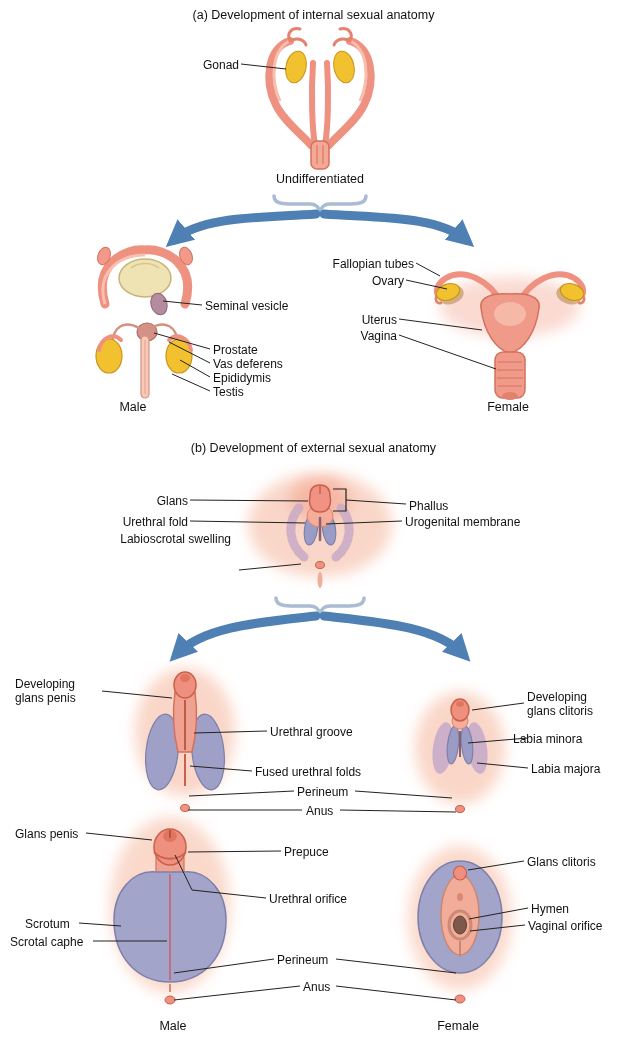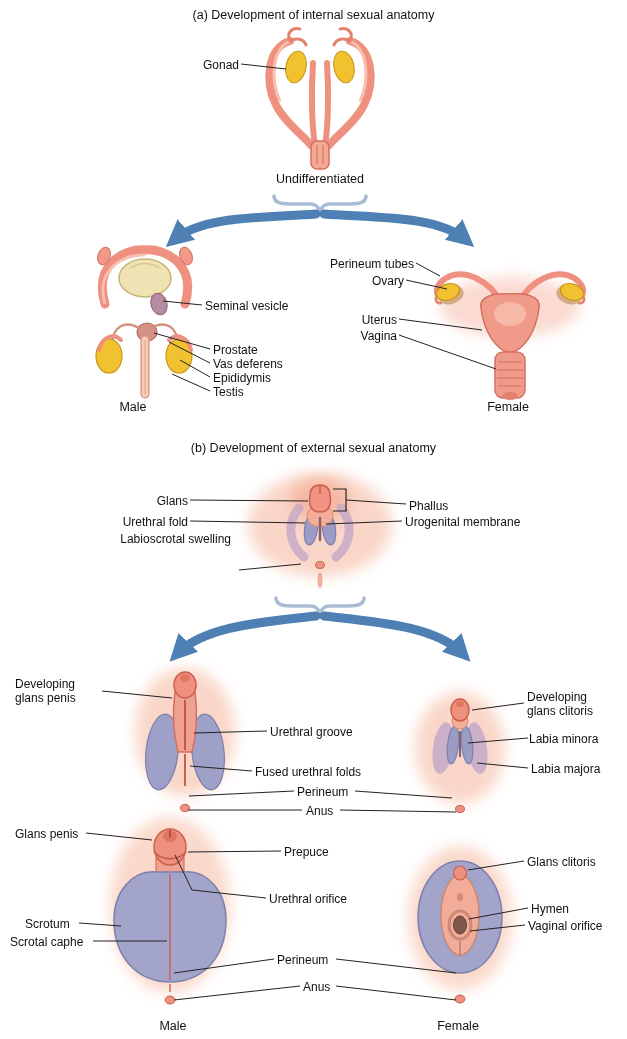--- a/index.html
+++ b/index.html
@@ -204,40 +204,40 @@
   <div class="lbl ra" style="right:388px;top:58px">Gonad</div>
   <div class="cap" style="left:250px;width:140px;top:172px">Undifferentiated</div>
 
   <div class="lbl" style="left:205px;top:299px">Seminal vesicle</div>
   <div class="lbl" style="left:213px;top:343px">Prostate</div>
   <div class="lbl" style="left:213px;top:357px">Vas deferens</div>
   <div class="lbl" style="left:213px;top:371px">Epididymis</div>
   <div class="lbl" style="left:213px;top:385px">Testis</div>
   <div class="cap" style="left:103px;width:60px;top:400px">Male</div>
 
-  <div class="lbl ra" style="right:213px;top:257px">Perineum tubes</div>
+  <div class="lbl ra" style="right:213px;top:257px">Fallopian tubes</div>
   <div class="lbl ra" style="right:223px;top:274px">Ovary</div>
   <div class="lbl ra" style="right:230px;top:313px">Uterus</div>
   <div class="lbl ra" style="right:230px;top:329px">Vagina</div>
   <div class="cap" style="left:478px;width:60px;top:400px">Female</div>
 
   <div class="ttl" style="top:441px">(b) Development of external sexual anatomy</div>
   <div class="lbl ra" style="right:439px;top:494px">Glans</div>
   <div class="lbl ra" style="right:439px;top:515px">Urethral fold</div>
   <div class="lbl ra" style="right:396px;top:532px">Labioscrotal swelling</div>
   <div class="lbl" style="left:409px;top:499px">Phallus</div>
   <div class="lbl" style="left:405px;top:515px">Urogenital membrane</div>
 
   <div class="lbl wrap" style="left:15px;top:677px;width:85px">Developing glans penis</div>
   <div class="lbl" style="left:270px;top:725px">Urethral groove</div>
   <div class="lbl" style="left:255px;top:765px">Fused urethral folds</div>
   <div class="lbl" style="left:297px;top:785px">Perineum</div>
   <div class="lbl" style="left:306px;top:804px">Anus</div>
   <div class="lbl wrap" style="left:527px;top:690px;width:85px">Developing glans clitoris</div>
-  <div class="lbl" style="left:529px;top:732px">Labia minora</div>
+  <div class="lbl" style="left:513px;top:732px">Labia minora</div>
   <div class="lbl" style="left:531px;top:762px">Labia majora</div>
 
   <div class="lbl" style="left:15px;top:827px">Glans penis</div>
   <div class="lbl" style="left:284px;top:845px">Prepuce</div>
   <div class="lbl" style="left:269px;top:892px">Urethral orifice</div>
   <div class="lbl" style="left:25px;top:917px">Scrotum</div>
   <div class="lbl" style="left:10px;top:935px">Scrotal caphe</div>
   <div class="lbl" style="left:277px;top:953px">Perineum</div>
   <div class="lbl" style="left:303px;top:980px">Anus</div>
   <div class="lbl" style="left:527px;top:855px">Glans clitoris</div>

